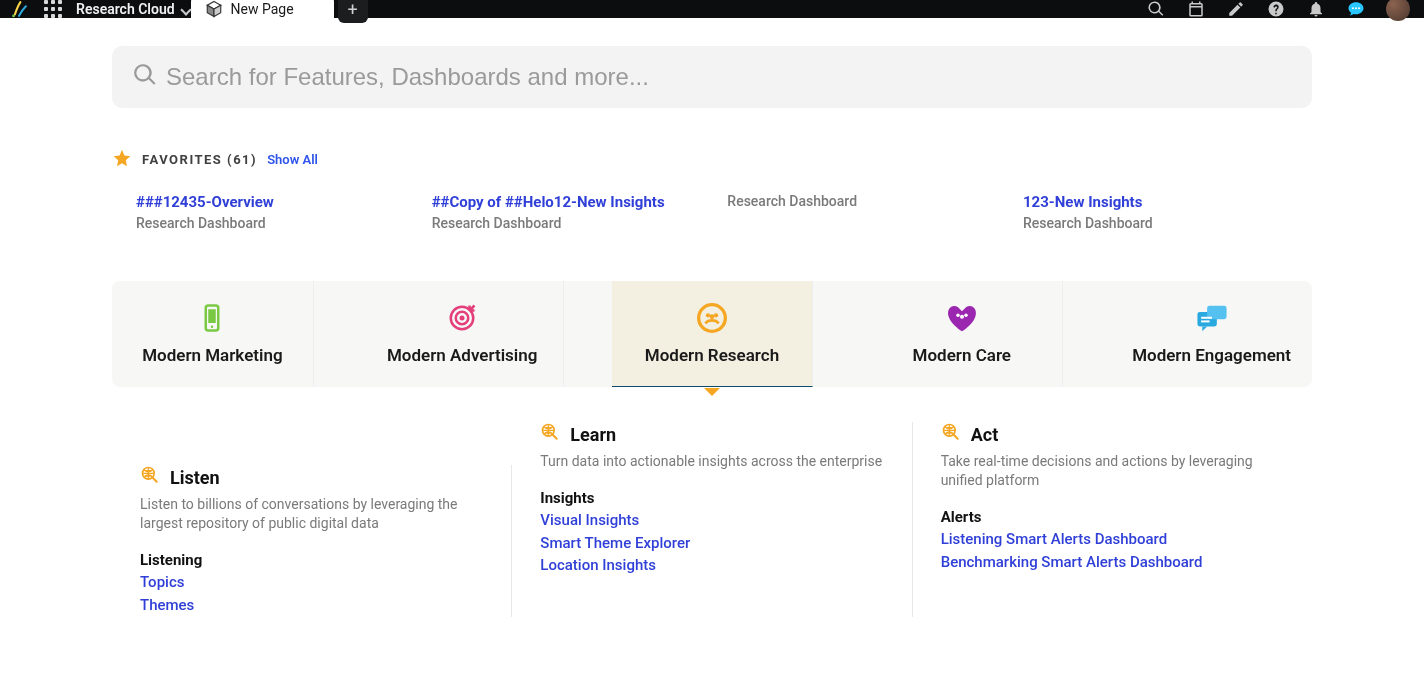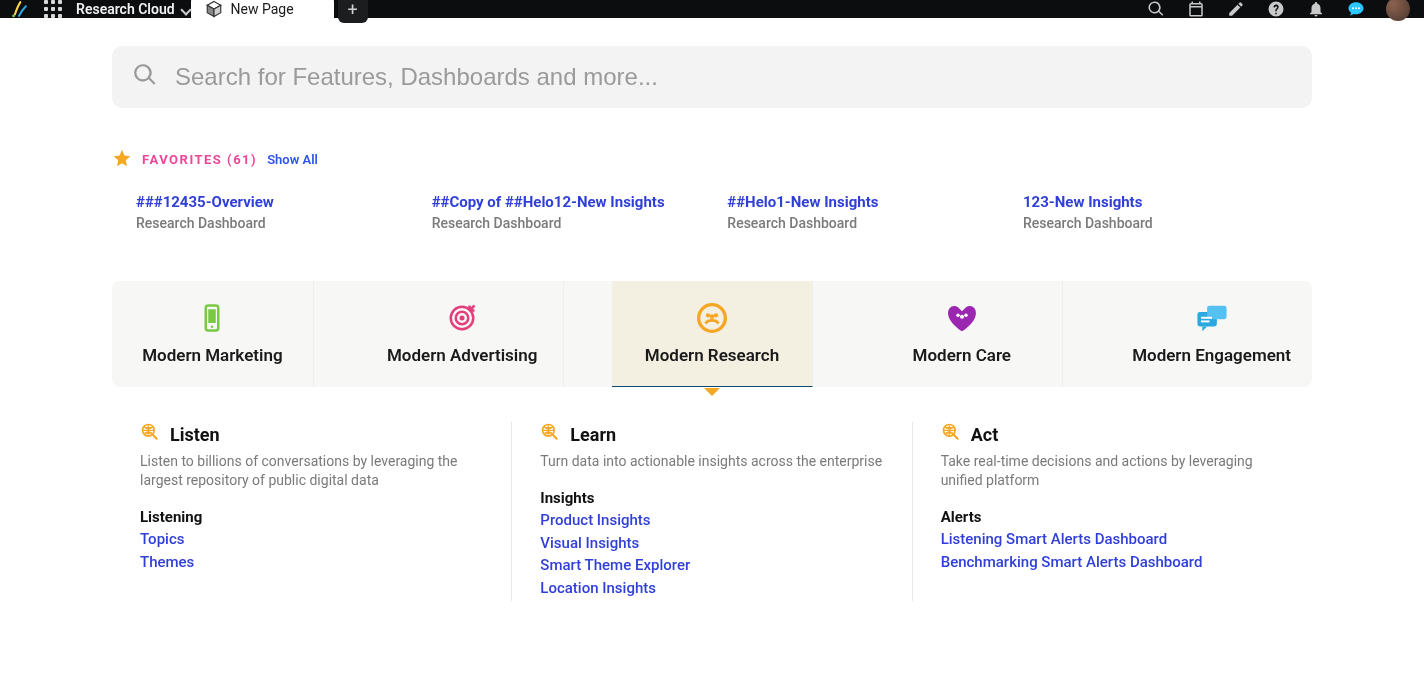--- a/index.html
+++ b/index.html
@@ -117,21 +117,21 @@
     }
 
     
     .searchbar {
       display:flex;
       align-items:center;
       height: 62px;
       background:#f3f3f3;
       border-radius:10px;
       padding: 0 20px;
-      gap: 17px;
+      gap: 8px;
       margin-bottom: 40px;
     }
     .searchbar svg { width:26px; height:26px; fill:#9a9a9a; }
     .searchbar input {
       flex:1;
       border:none;
       background:transparent;
       font-size: 24px;
       color:#666;
       outline:none;
@@ -144,21 +144,21 @@
       align-items:center;
       gap:10px;
       margin-bottom: 22px;
       font-size:14px;
     }
     .fav-header svg { fill:#f5a623; width:20px; height:20px; }
     .fav-title {
       font-weight: 700;
       letter-spacing: 1.5px;
       font-size: 13px;
-      color:#ec4899;
+      color:#404040;
     }
     .show-all-link {
       color:#2f54eb;
       font-weight:600;
       font-size:13px;
       cursor:pointer;
     }
 
     
     .fav-row {
@@ -226,21 +226,21 @@
     .col-row {
       display:flex;
       margin-top: 35px;
       padding: 0 28px;
     }
     .col {
       flex:1;
       padding: 0 28px;
       border-right:1px solid #e8e8e8;
     }
-    .col:first-child { padding-left:0; }
+    .col:first-child { padding-left:0;margin-top:43px; }
     .col:last-child { border-right:none; padding-right:0; }
 
     .col-header {
       display:flex;
       align-items:center;
       gap:10px;
       margin-bottom:6px;
     }
     .col-header svg { width:20px; height:20px; }
     .col-title {
@@ -371,21 +371,20 @@
   <div class="fav-row">
     <div class="fav-card">
       <div class="fav-card-title">###12435-Overview</div>
       <div class="fav-card-sub">Research Dashboard</div>
     </div>
     <div class="fav-card">
       <div class="fav-card-title">##Copy of ##Helo12-New Insights</div>
       <div class="fav-card-sub">Research Dashboard</div>
     </div>
     <div class="fav-card">
-      <div class="fav-card-title">##Helo1-New Insights</div>
       <div class="fav-card-sub">Research Dashboard</div>
     </div>
     <div class="fav-card">
       <div class="fav-card-title">123-New Insights</div>
       <div class="fav-card-sub">Research Dashboard</div>
     </div>
   </div>
 
   <div class="cat-row">
     <div class="cat-tab">
@@ -467,21 +466,20 @@
       <div class="col-header">
         <span class="icon-globe-search"><svg viewBox="0 0 24 24">
               <circle cx="10" cy="10" r="7" fill="none" stroke="#f5a623" stroke-width="2"></circle>
               <path d="M10 3v14M3 10h14M5 6c3 3 7 3 10 0M5 14c3-3 7-3 10 0" stroke="#f5a623" stroke-width="1.4"></path>
               <path d="M15 15l5 5" stroke="#f5a623" stroke-width="2.5" stroke-linecap="round"></path>
             </svg></span>
         <span class="col-title">Learn</span>
       </div>
       <div class="col-desc">Turn data into actionable insights across the enterprise</div>
       <div class="subhead">Insights</div>
-      <div class="link-item">Product Insights</div>
       <div class="link-item">Visual Insights</div>
       <div class="link-item">Smart Theme Explorer</div>
       <div class="link-item">Location Insights</div>
     </div>
 
     <div class="col">
       <div class="col-header">
         <span class="icon-globe-search"><svg viewBox="0 0 24 24">
               <circle cx="10" cy="10" r="7" fill="none" stroke="#f5a623" stroke-width="2"></circle>
               <path d="M10 3v14M3 10h14M5 6c3 3 7 3 10 0M5 14c3-3 7-3 10 0" stroke="#f5a623" stroke-width="1.4"></path>

